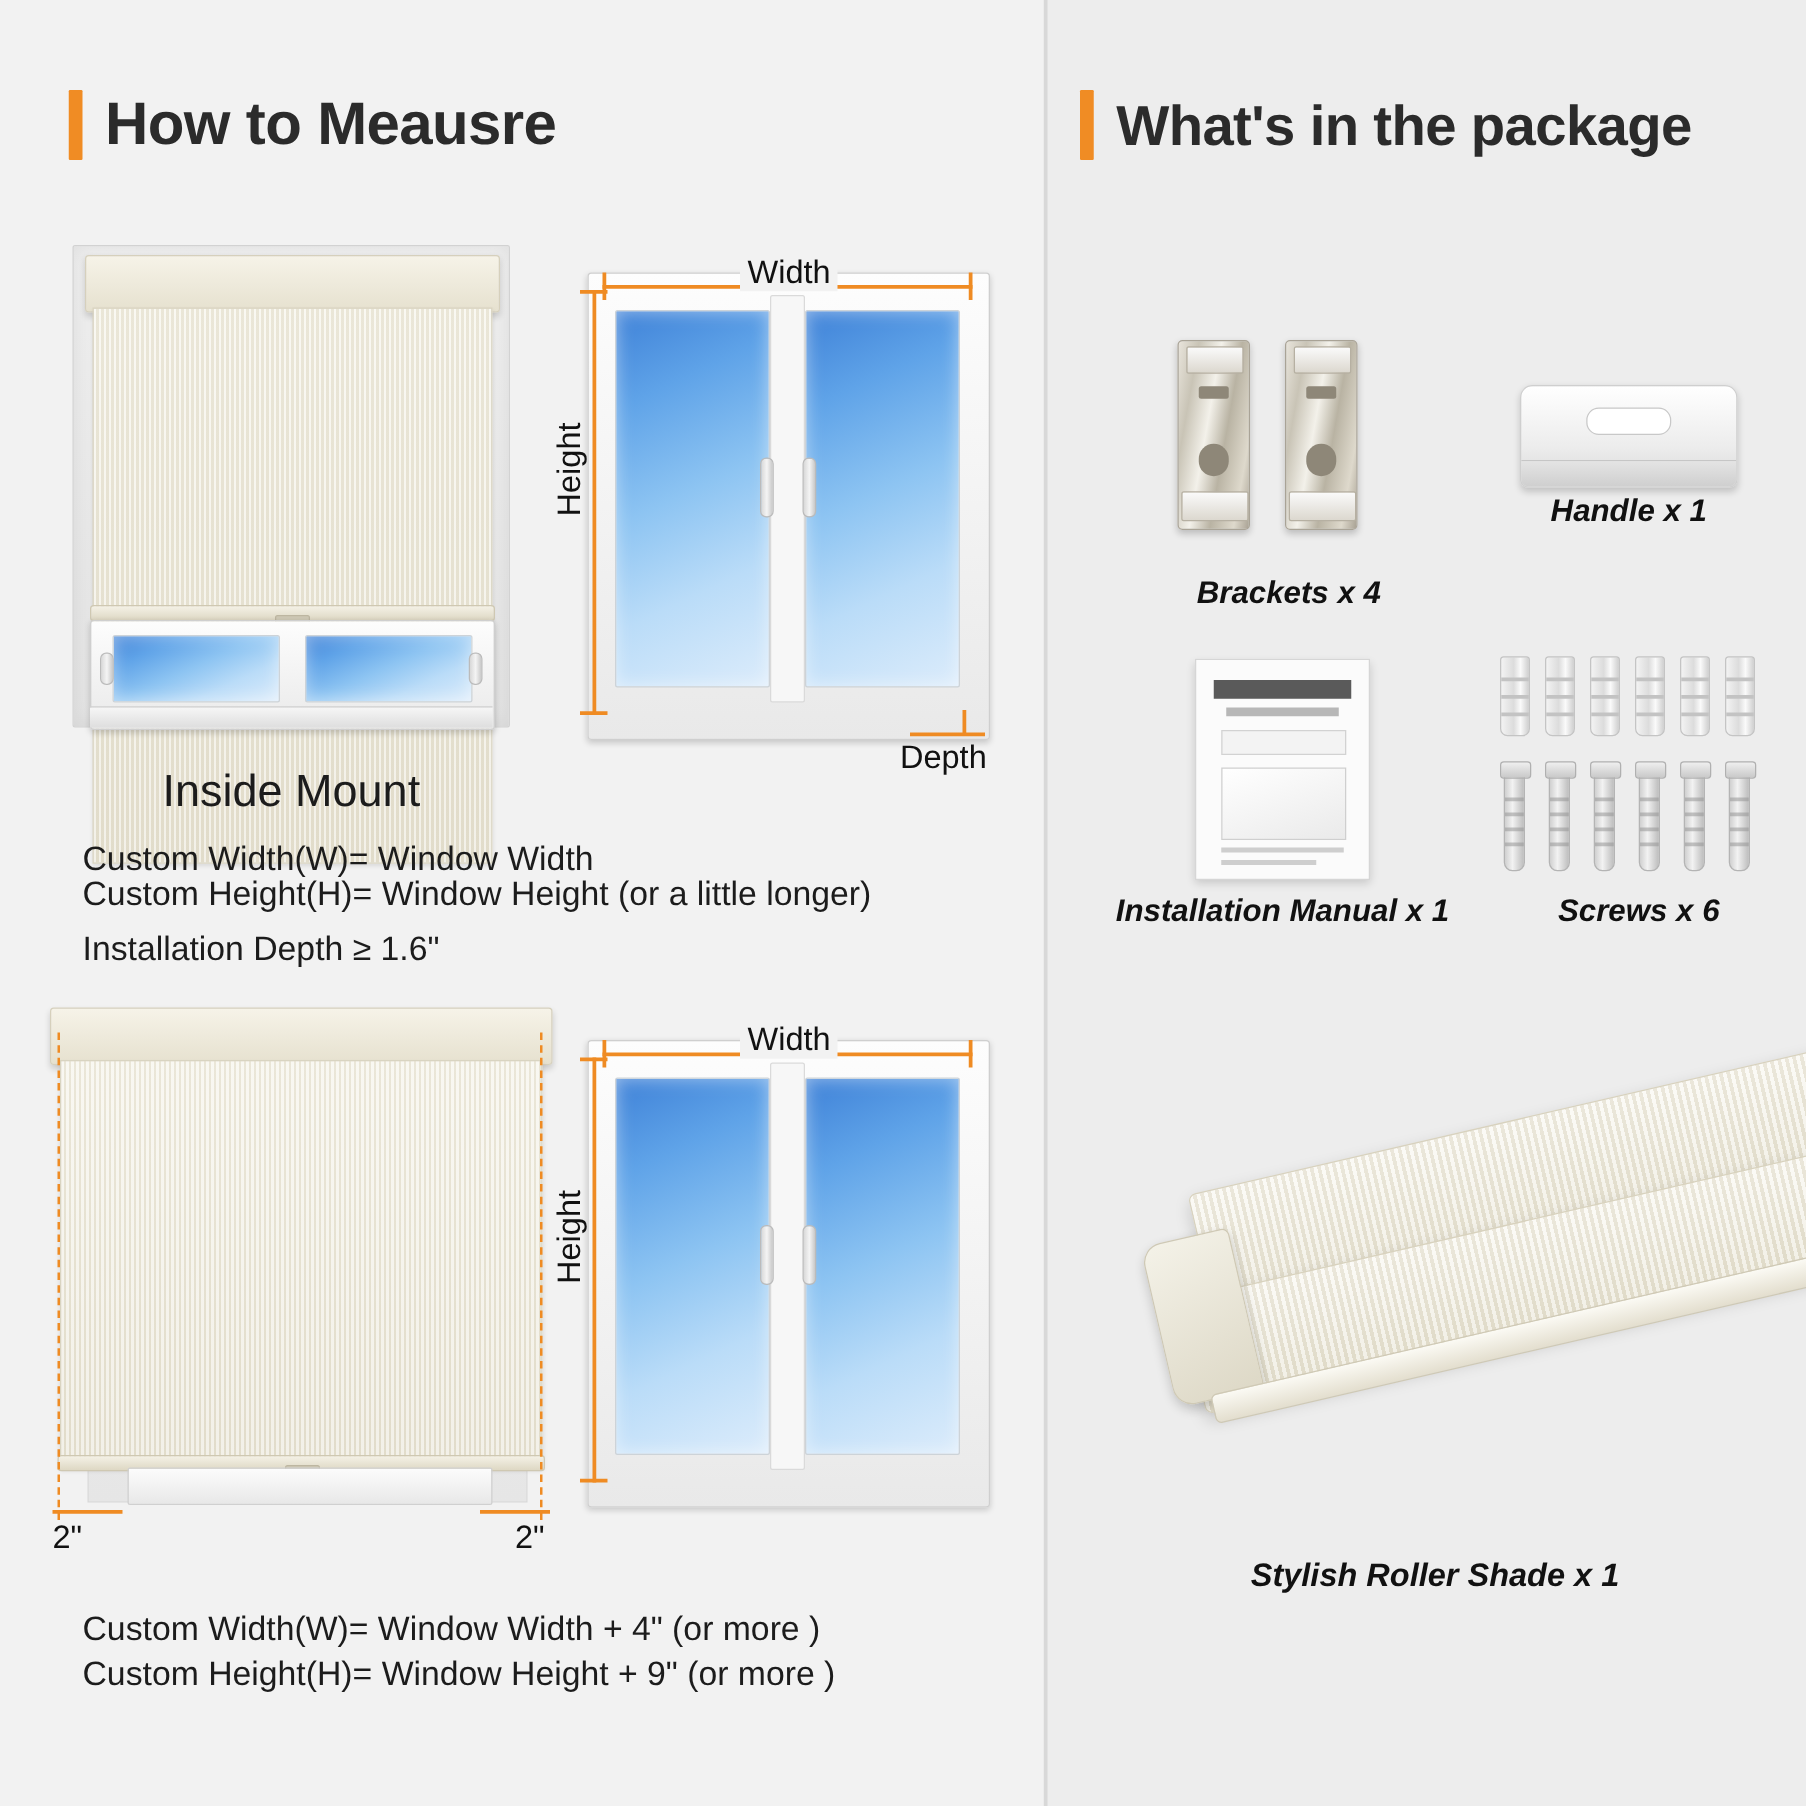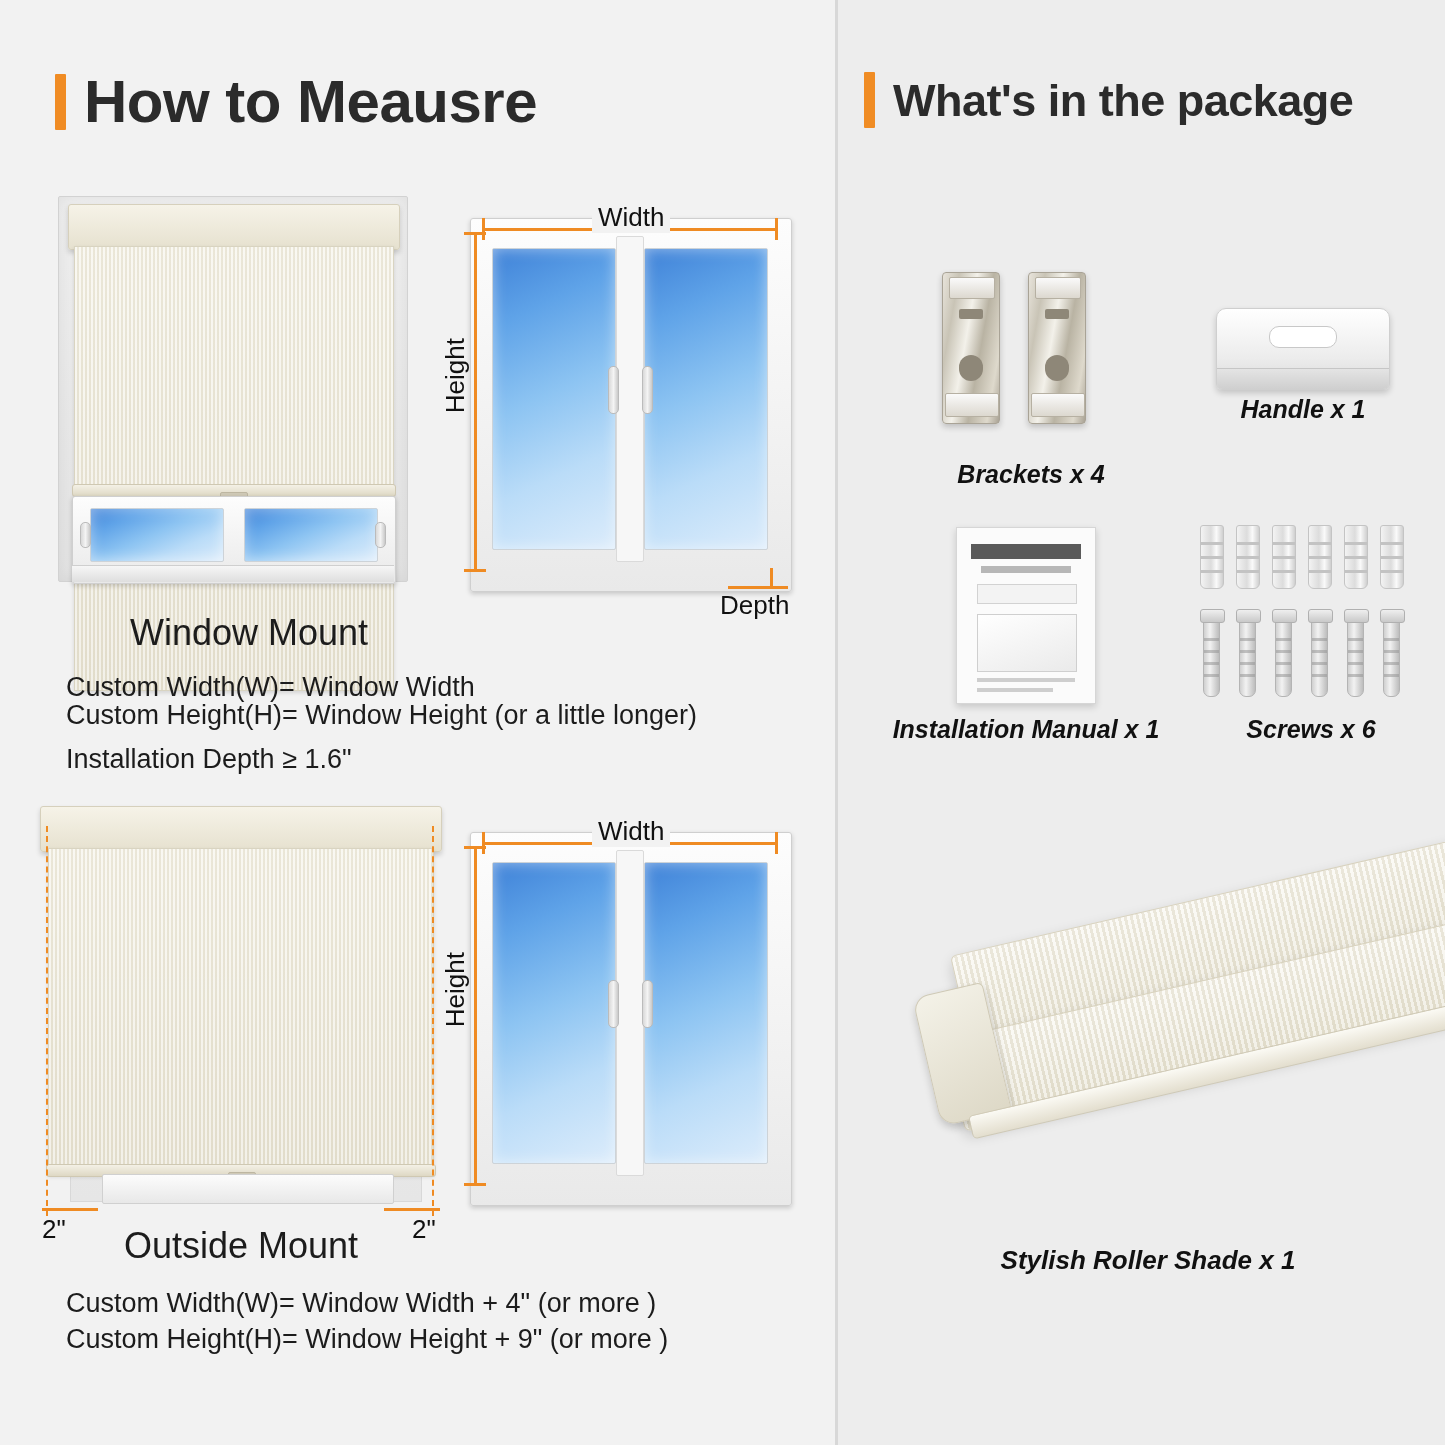--- a/index.html
+++ b/index.html
@@ -11,21 +11,21 @@
   }
   .page{position:relative;width:1445px;height:1445px;display:flex;}
 
   
   .col-left{position:relative;width:835px;height:1445px;background:#f2f2f2;box-sizing:border-box;}
   .col-right{position:relative;width:610px;height:1445px;background:#ededed;box-sizing:border-box;border-left:3px solid #d8d8d8;}
 
   
   .heading{display:flex;align-items:center;gap:18px;}
   .heading .bar{width:11px;height:56px;background:#f08c24;border-radius:1px;}
-  .heading .txt{font-size:60px;font-weight:bold;color:#2b2b2b;letter-spacing:-0.5px;line-height:1;}
+  .heading .txt{font-size:48px;font-weight:bold;color:#2b2b2b;letter-spacing:-0.5px;line-height:1;}
   .h-left{position:absolute;left:55px;top:72px;}
   .h-right{position:absolute;left:26px;top:72px;}
   .h-right .txt{font-size:45px;}
 
   
   .abs{position:absolute;}
   .mount-title{font-size:36px;color:#1c1c1c;}
   .bullet{font-size:27px;color:#1c1c1c;line-height:1.42;}
 
   
@@ -205,21 +205,21 @@
       <div class="mk mk-v" style="left:4px;top:14px;height:340px;"></div>
       <div class="mk mk-h" style="left:-6px;top:14px;width:22px;"></div>
       <div class="mk mk-h" style="left:-6px;top:351px;width:22px;"></div>
       <div class="lbl-v" style="position:absolute;left:-30px;top:120px;">Height</div>
 
       <div class="mk mk-v" style="left:300px;top:350px;height:20px;"></div>
       <div class="mk mk-h" style="left:258px;top:368px;width:60px;"></div>
       <div class="lbl" style="left:250px;top:372px;">Depth</div>
     </div>
 
-    <div class="mount-title abs" style="left:130px;top:612px;">Window Mount</div>
+    <div class="mount-title abs" style="left:130px;top:612px;">Inside Mount</div>
     <div class="bullet abs" style="left:66px;top:668px;">Custom Width(W)= Window Width</div>
     <div class="bullet abs" style="left:66px;top:696px;">Custom Height(H)= Window Height (or a little longer)</div>
     <div class="bullet abs" style="left:66px;top:740px;">Installation Depth ≥ 1.6"</div>
 
     <div class="shade-wrap" style="left:40px;top:806px;width:400px;height:400px;">
       <div style="position:absolute;left:30px;top:48px;width:350px;height:346px;background:linear-gradient(180deg,#efefef,#e6e6e6);border:1px solid #d8d8d8;"></div>
       <div class="valance" style="left:0px;top:0px;width:400px;height:44px;"></div>
       <div class="fabric" style="left:8px;top:42px;width:384px;height:325px;"></div>
       <div class="bottomrail" style="left:6px;top:358px;width:388px;"></div>
       <div class="pulltab" style="left:188px;top:366px;"></div>
@@ -246,21 +246,20 @@
       <div class="mk mk-v" style="left:12px;top:0px;height:22px;"></div>
       <div class="mk mk-v" style="left:305px;top:0px;height:22px;"></div>
       <div class="lbl" style="left:122px;top:-16px;background:#f2f2f2;padding:0 6px;">Width</div>
 
       <div class="mk mk-v" style="left:4px;top:14px;height:340px;"></div>
       <div class="mk mk-h" style="left:-6px;top:14px;width:22px;"></div>
       <div class="mk mk-h" style="left:-6px;top:351px;width:22px;"></div>
       <div class="lbl-v" style="position:absolute;left:-30px;top:120px;">Height</div>
     </div>
 
-    <div class="mount-title abs" style="left:124px;top:1225px;">Outside Mount</div>
     <div class="bullet abs" style="left:66px;top:1284px;">Custom Width(W)= Window Width + 4"  (or more )</div>
     <div class="bullet abs" style="left:66px;top:1320px;">Custom Height(H)= Window Height + 9" (or more )</div>
   </div>
 
   <div class="col-right">
 
     <div class="heading h-right">
       <div class="bar"></div>
       <div class="txt">What's in the package</div>
     </div>

